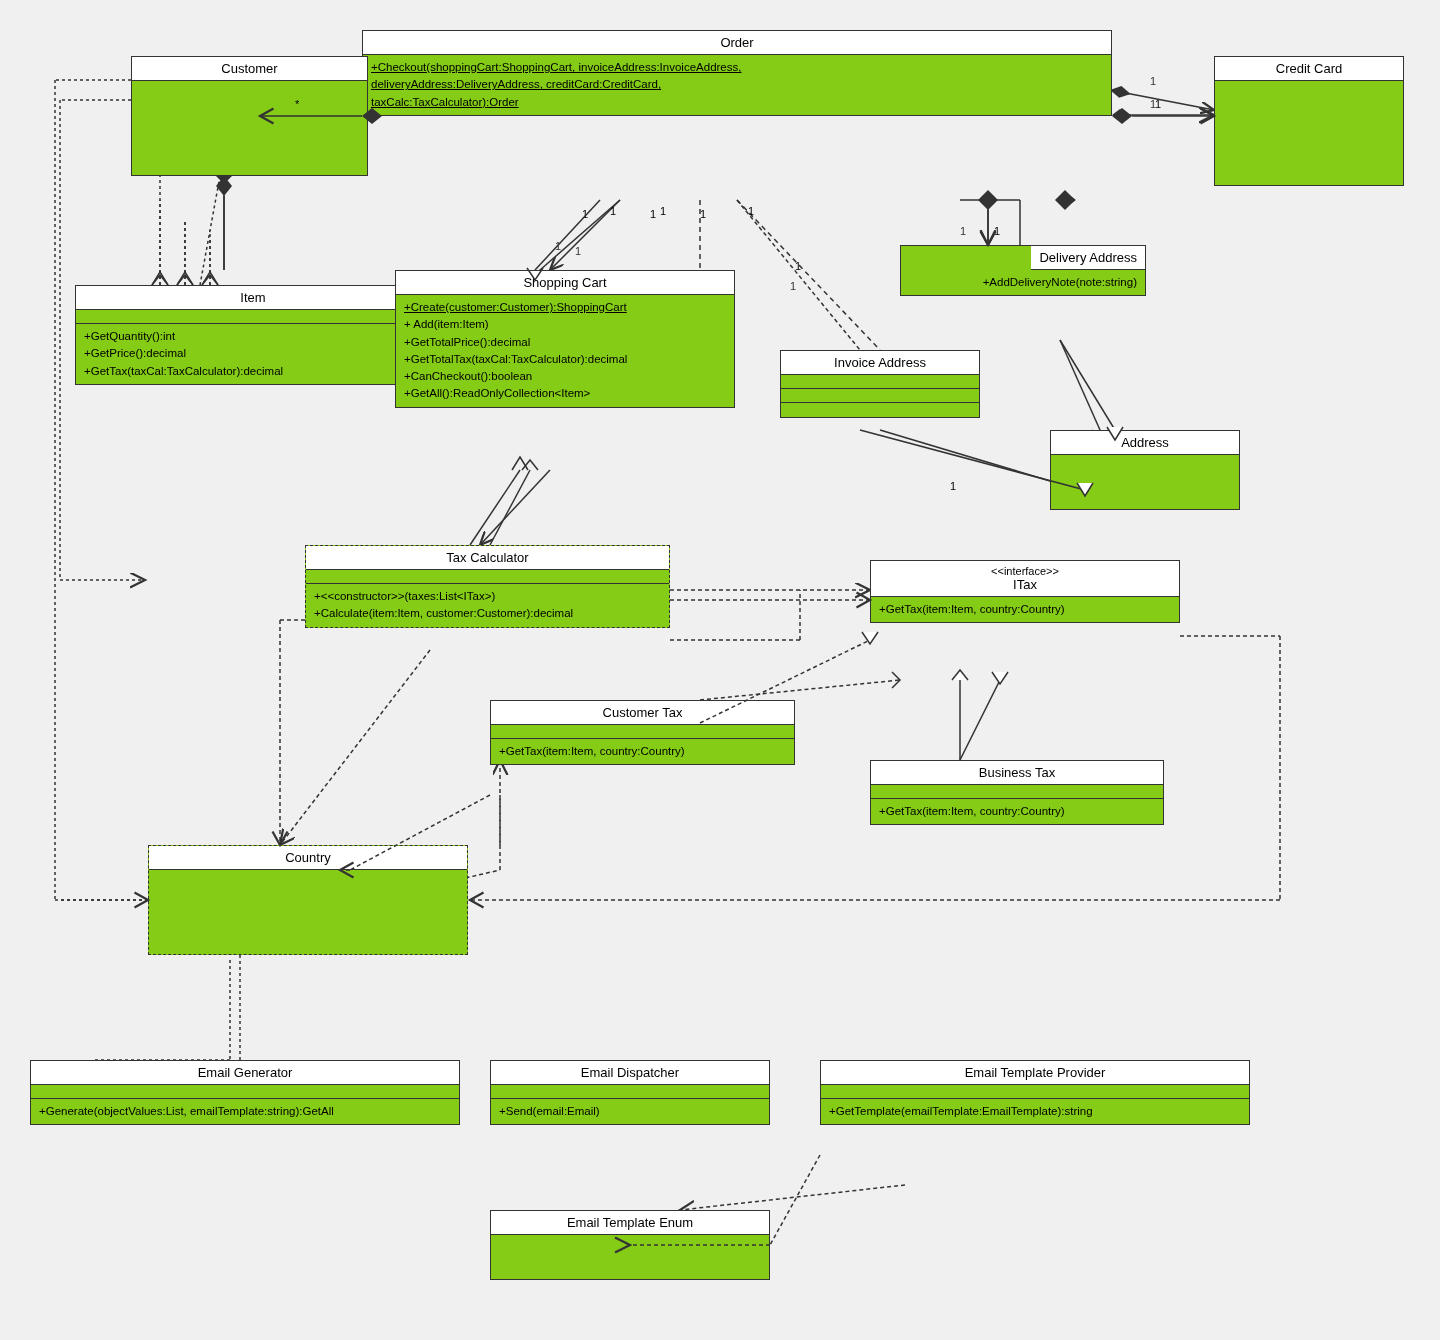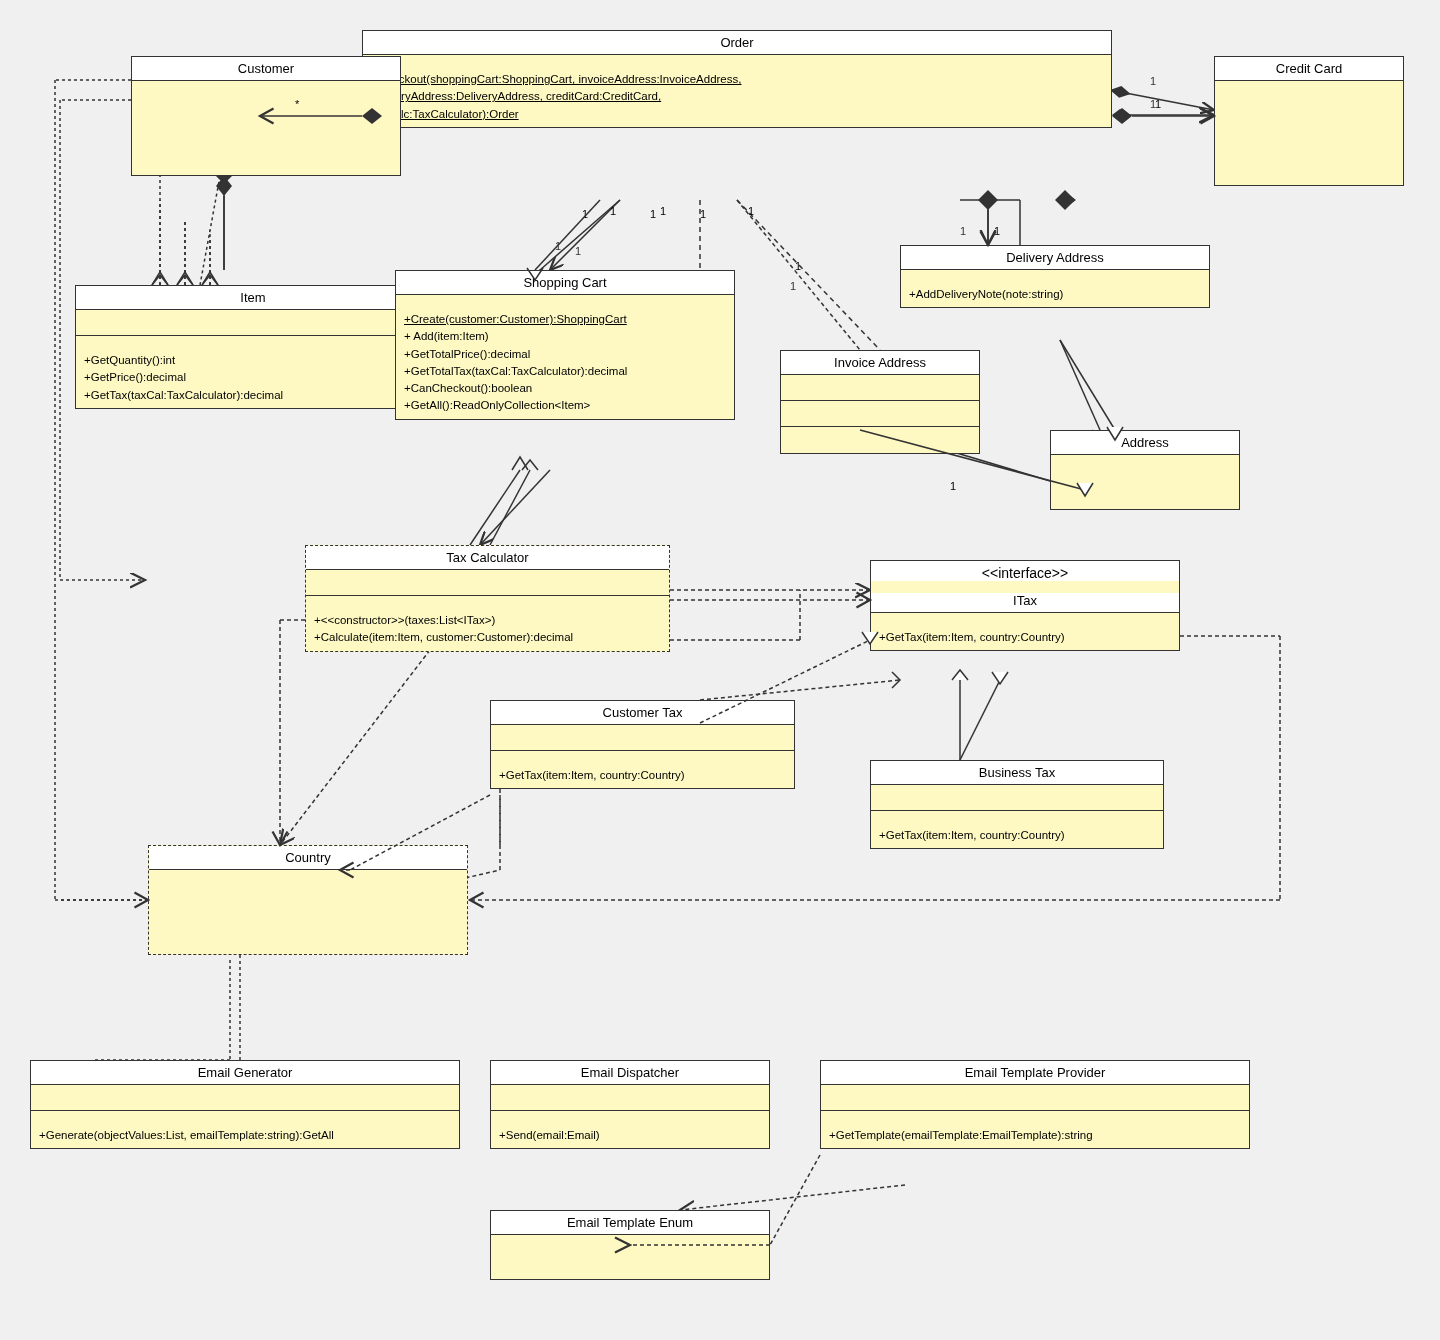--- a/index.html
+++ b/index.html
@@ -13,25 +13,24 @@
       overflow: hidden;
     }
     .diagram-container {
       position: relative;
       width: 1440px;
       height: 1340px;
       background: #f0f0f0;
     }
     .uml-box {
       position: absolute;
-      background: #fef9c3;
+      background: #84cc16;
       border: 1.5px solid #333;
       display: flex;
       flex-direction: column;
-      gap: 12px;
     }
     .uml-box-title {
       border-bottom: 1.5px solid #333;
       padding: 4px 8px;
       text-align: center;
       font-size: 13px;
       background: white;
     }
     .uml-box-section {
       padding: 4px 8px;
@@ -205,31 +204,31 @@
 
   </svg>
 
   <div class="uml-box" style="left:362px; top:30px; width:750px;">
     <div class="uml-box-title">Order</div>
     <div class="uml-box-section">
       <p class="underline">+Checkout(shoppingCart:ShoppingCart, invoiceAddress:InvoiceAddress,<br>deliveryAddress:DeliveryAddress, creditCard:CreditCard,<br>taxCalc:TaxCalculator):Order</p>
     </div>
   </div>
 
-  <div class="uml-box" style="left:131px; top:56px; width:270px; height:120px;">
+  <div class="uml-box" style="left:131px; top:56px; width:237px; height:120px;">
     <div class="uml-box-title">Customer</div>
     <div class="uml-box-section" style="flex:1;"></div>
   </div>
 
   <div class="uml-box" style="left:1214px; top:56px; width:190px; height:130px;">
     <div class="uml-box-title">Credit Card</div>
     <div class="uml-box-section" style="flex:1;"></div>
   </div>
 
-  <div class="uml-box" style="left:900px; top:245px; width:310px;">
+  <div class="uml-box" style="left:900px; top:245px; width:246px;align-items:flex-end;">
     <div class="uml-box-title">Delivery Address</div>
     <div class="uml-box-section">
       <p>+AddDeliveryNote(note:string)</p>
     </div>
   </div>
 
   <div class="uml-box" style="left:75px; top:285px; width:356px;">
     <div class="uml-box-title">Item</div>
     <div class="uml-box-section" style="height:14px;"></div>
     <div class="uml-box-section">
@@ -266,21 +265,21 @@
       <p>+Calculate(item:Item, customer:Customer):decimal</p>
     </div>
   </div>
 
   <div class="uml-box" style="left:1050px; top:430px; width:190px; height:80px;">
     <div class="uml-box-title">Address</div>
     <div class="uml-box-section" style="flex:1;"></div>
   </div>
 
   <div class="uml-box" style="left:870px; top:560px; width:310px;">
-    <div class="uml-box-title" style="font-size:14px; border-bottom:none; padding-bottom:0;">&lt;&lt;interface&gt;&gt;</div>
+    <div class="uml-box-title" style="font-size:11px; border-bottom:none; padding-bottom:0;">&lt;&lt;interface&gt;&gt;</div>
     <div class="uml-box-title" style="font-weight:normal; padding-top:0;">ITax</div>
     <div class="uml-box-section">
       <p>+GetTax(item:Item, country:Country)</p>
     </div>
   </div>
 
   <div class="uml-box" style="left:148px; top:845px; width:320px; height:110px; border:1.5px dashed #333;">
     <div class="uml-box-title">Country</div>
     <div class="uml-box-section" style="flex:1;"></div>
   </div>

